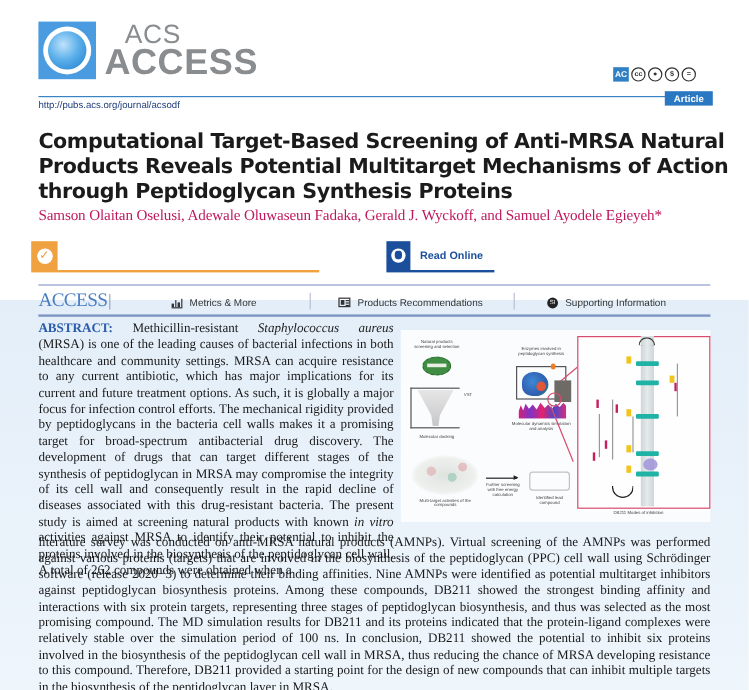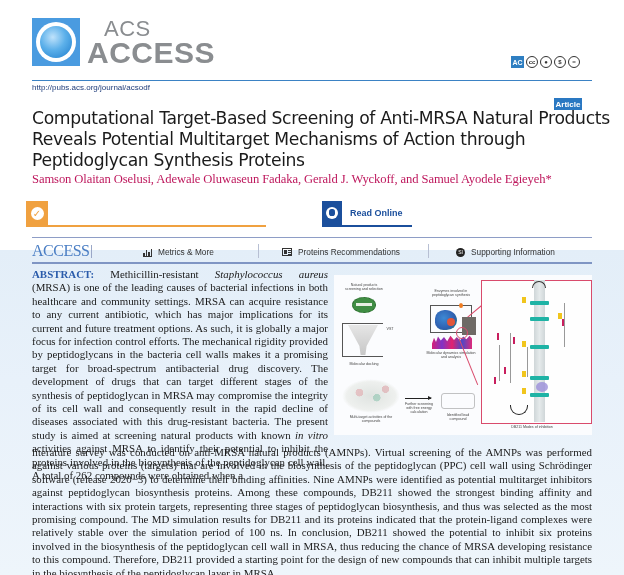--- a/index.html
+++ b/index.html
@@ -32,25 +32,25 @@
     position: absolute; left: 55px; top: 20px; font-family: "Liberation Sans", sans-serif;
     font-size: 30px; font-weight: bold; color: #8a8d90; letter-spacing: 0.5px; line-height: 30px;
   }
   
   .lic { position: absolute; left: 511px; top: 56px; display: flex; gap: 2px; align-items: center; }
   .lic .ac { width: 13px; height: 12px; background: #2f7fc2; color: #fff; font-size: 7px; font-family: "Liberation Sans", sans-serif; font-weight: bold; display: flex; align-items: center; justify-content: center; }
   .lic .cc { width: 12px; height: 12px; border: 1.5px solid #333; border-radius: 50%; box-sizing: border-box; font-size: 6px; font-family: "Liberation Sans", sans-serif; font-weight: bold; display: flex; align-items: center; justify-content: center; color: #333; }
   
   .url { position: absolute; left: 32px; top: 83px; font-family: "Liberation Sans", sans-serif; font-size: 8px; color: #1f3d7a; }
   .url-rule { position: absolute; left: 32px; top: 80px; width: 560px; height: 1px; background: #3b82c4; }
-  .art-tag { position: absolute; left: 554px; top: 98px; width: 28px; height: 12px; background: #2a78c2; color: #fff; font-family: "Liberation Sans", sans-serif; font-size: 8px; font-weight: bold; display: flex; align-items: center; justify-content: center; }
+  .art-tag { position: absolute; left: 554px; top: 76px; width: 40px; height: 12px; background: #2a78c2; color: #fff; font-family: "Liberation Sans", sans-serif; font-size: 8px; font-weight: bold; display: flex; align-items: center; justify-content: center; }
   
   .title {
     position: absolute; left: 32px; top: 108px; width: 580px;
-    font-family: "DejaVu Sans", sans-serif; font-weight: normal; font-size: 17.2px; line-height: 21px; color: #1b1b1b;
+    font-family: "DejaVu Sans", sans-serif; font-weight: bold; font-size: 17.2px; line-height: 21px; color: #1b1b1b;
     letter-spacing: -0.35px;
   }
   .authors { position: absolute; left: 32px; top: 172px; font-size: 12.6px; color: #be185d; white-space: nowrap; letter-spacing: -0.1px; }
   
   .cite { position: absolute; left: 26px; top: 201px; width: 240px; height: 24px; border-bottom: 2px solid #f0a140; display: flex; align-items: center; }
   .cite-icon { width: 22px; height: 24px; background: #f0a140; display: flex; align-items: center; justify-content: center; }
   .cite-icon .chk { width: 13px; height: 13px; border-radius: 50%; background: #fff; color: #f0a140; font-size: 10px; font-weight: bold; display:flex; align-items:center; justify-content:center; font-family: "DejaVu Sans", sans-serif; }
   .cite-text { margin-left: 8px; font-family: "Liberation Sans", sans-serif; font-size: 8.5px; color: #222; }
   .cite-text b { font-weight: bold; }
   .cite-text i { color: #1f4f99; }
@@ -166,21 +166,21 @@
       <span style="height:3px"></span>
       <span style="height:6px"></span>
       <span style="height:4px"></span>
       <span style="height:7px"></span>
     </span>
   <span>Metrics &amp; More</span>
 </div>
 <div class="acc-sep" style="left:258px;"></div>
 <div class="acc-item" style="left:282px;">
   <span class="ic-rec"></span>
-  <span>Proteins Recommendations</span>
+  <span>Products Recommendations</span>
 </div>
 <div class="acc-sep" style="left:428px;"></div>
 <div class="acc-item" style="left:456px;">
   <span class="ic-si">SI</span>
   <span>Supporting Information</span>
 </div>
 <div class="acc-bot"></div>
 
 <div class="abs-left">
   <span class="abs-label">ABSTRACT:</span><span> Methicillin-resistant </span><i>Staphylococcus aureus</i><span> (MRSA) is one of the leading causes of bacterial infections in both healthcare and community settings. MRSA can acquire resistance to any current antibiotic, which has major implications for its current and future treatment options. As such, it is globally a major focus for infection control efforts. The mechanical rigidity provided by peptidoglycans in the bacteria cell walls makes it a promising target for broad-spectrum antibacterial drug discovery. The development of drugs that can target different stages of the synthesis of peptidoglycan in MRSA may compromise the integrity of its cell wall and consequently result in the rapid decline of diseases associated with this drug-resistant bacteria. The present study is aimed at screening natural products with known </span><i>in vitro</i><span> activities against MRSA to identify their potential to inhibit the proteins involved in the biosynthesis of the peptidoglycan cell wall.</span>

